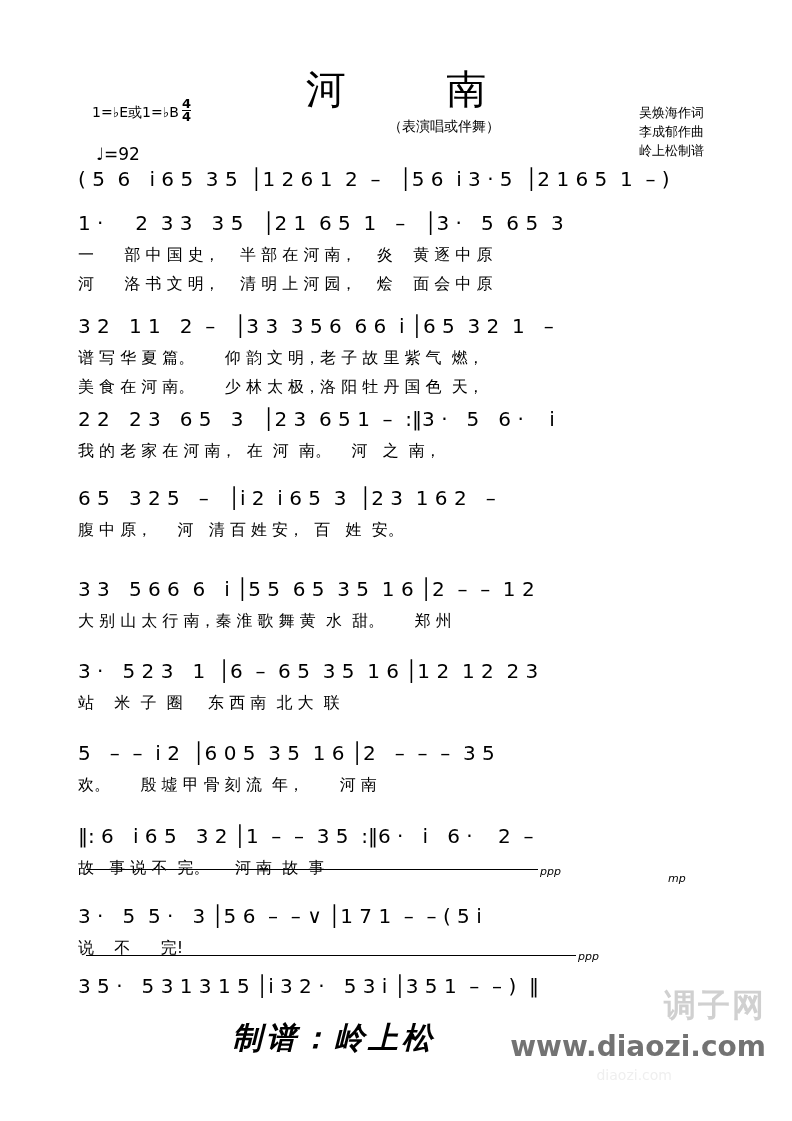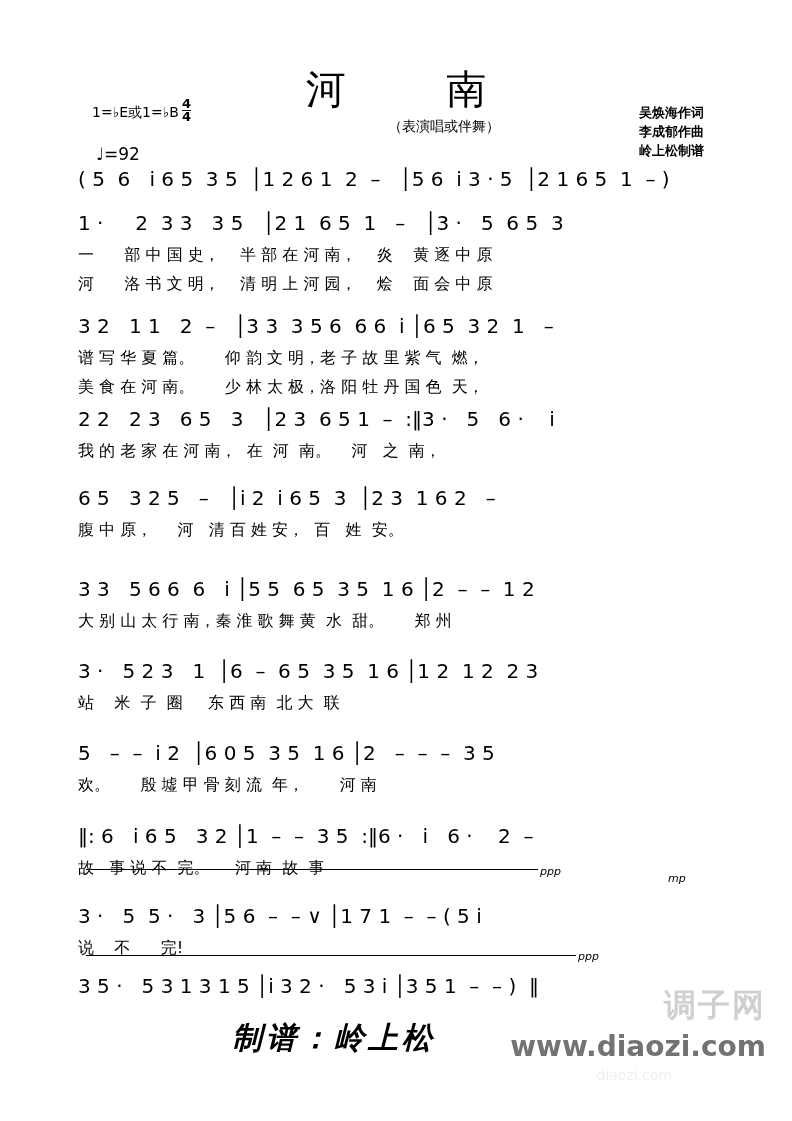--- a/index.html
+++ b/index.html
@@ -74,21 +74,20 @@
   }
   
   .credits {
     position: absolute;
     right: 88px;
     top: 104px;
     font-family: "DejaVu Sans", sans-serif;
     font-size: 13px;
     line-height: 1.45;
     text-align: center;
-    font-weight: bold;
   }
   
   .system {
     position: absolute;
     left: 78px;
     width: 640px;
     font-family: "DejaVu Sans", sans-serif;
   }
   .notes {
     font-size: 20px;

